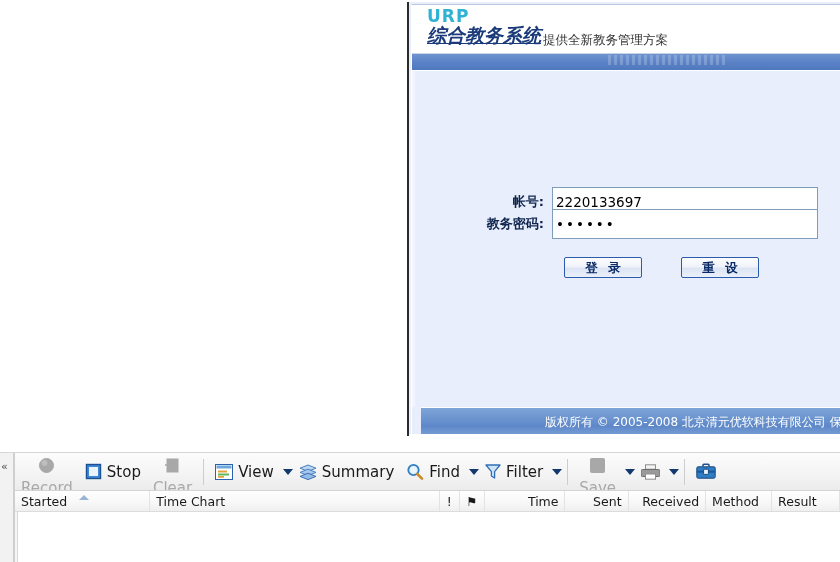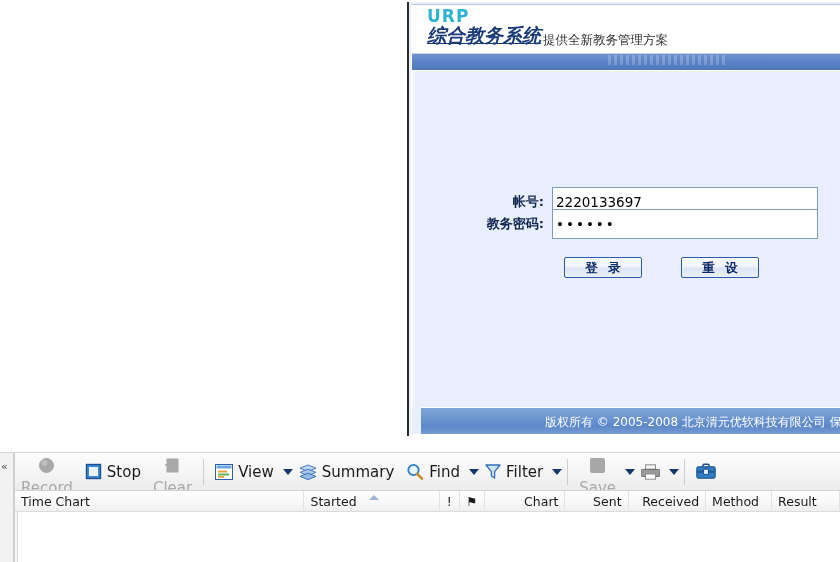--- a/index.html
+++ b/index.html
@@ -497,25 +497,25 @@
           <span class="ico"><svg width="20" height="18" viewBox="0 0 20 18">
               <path d="M7 3.5 V2.2 a1 1 0 0 1 1 -1 h4 a1 1 0 0 1 1 1 V3.5" fill="none" stroke="#1e4f8f" stroke-width="1.6"></path>
               <rect x="0.8" y="3.8" width="18.4" height="11.4" rx="1.4" fill="#2f7ec4" stroke="#17477f"></rect>
               <rect x="0.8" y="7.6" width="18.4" height="2.2" fill="#1c5a9e"></rect>
               <rect x="7.6" y="6.2" width="4.8" height="5.2" rx="0.6" fill="#e9f3fc" stroke="#17477f"></rect>
             </svg></span>
         </div>
       </div>
 
     <div class="colhdr" id="colhdr">
+        <div class="cell" style="width: 140px;"><span>Started</span><span class="sort-asc" style="right: 60px;"></span></div>
         <div class="cell" style="width: 300px;"><span>Time Chart</span></div>
-        <div class="cell" style="width: 140px;"><span>Started</span><span class="sort-asc" style="right: 60px;"></span></div>
         <div class="cell calign" style="width: 20px;"><span>!</span></div>
         <div class="cell calign" style="width: 26px;"><span>⚑</span></div>
-        <div class="cell ralign" style="width: 83px;"><span>Chart</span></div>
+        <div class="cell ralign" style="width: 83px;"><span>Time</span></div>
         <div class="cell ralign" style="width: 65px;"><span>Sent</span></div>
         <div class="cell ralign" style="width: 80px;"><span>Received</span></div>
         <div class="cell" style="width: 68px;"><span>Method</span></div>
         <div class="cell" style="width: 70px;"><span>Result</span></div>
       </div>
 
     <div class="grid-body"></div>
 
   </div>
 

